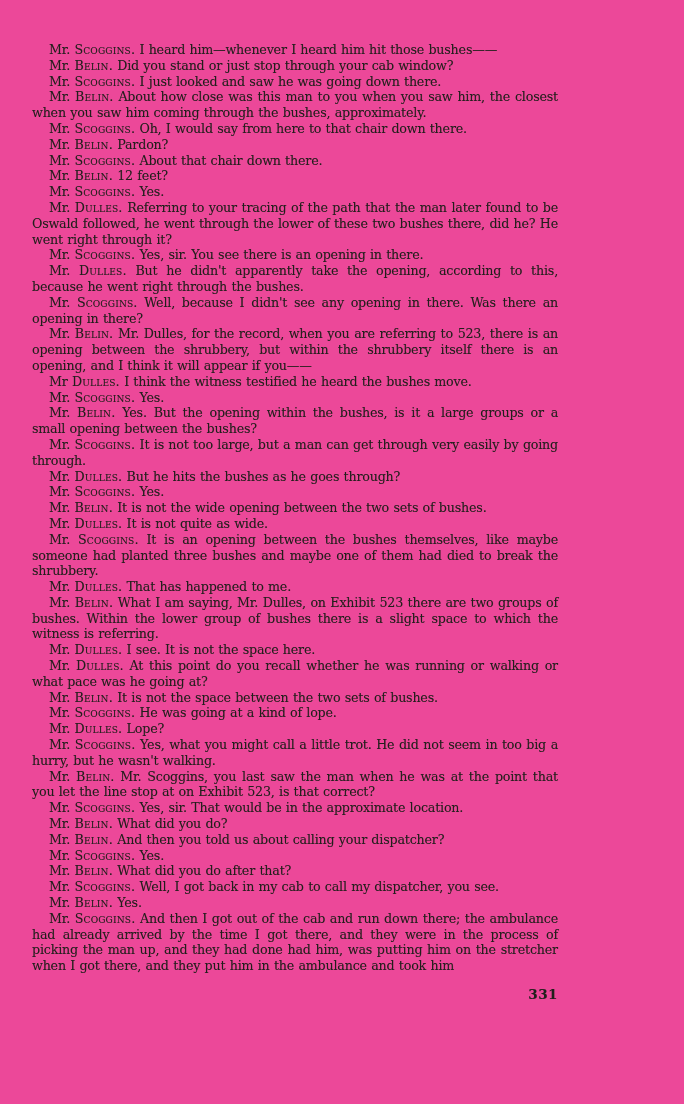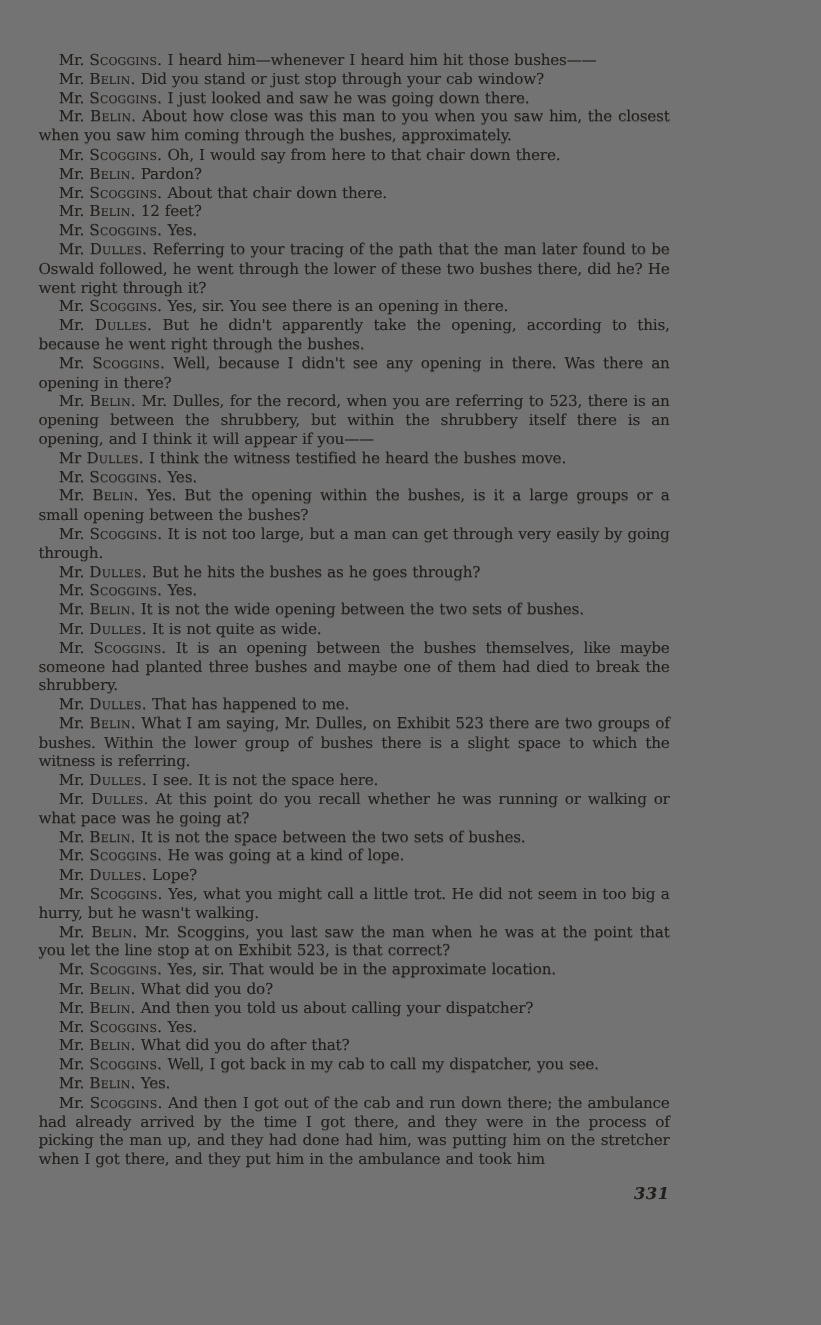--- a/index.html
+++ b/index.html
@@ -5,21 +5,21 @@
   html, body {
     margin: 0;
     padding: 0;
     background: #ffffff;
   }
   .page {
     position: relative;
     width: 684px;
     height: 1104px;
     box-sizing: border-box;
-    background: #737373;
+    background: #ec4899;
     padding: 42px 126px 0 32px;
     font-family: "DejaVu Serif", serif;
     font-size: 12.6px;
     line-height: 15.8px;
     color: #221f1c;
     text-shadow: 0.25px 0.25px 0 rgba(34,31,28,0.35);
     overflow: hidden;
   }
   .text-block {
     width: 526px;
@@ -38,21 +38,20 @@
   }
   .page-number-row {
     width: 526px;
     text-align: right;
     margin-top: 13px;
   }
   .page-number {
     font-weight: bold;
     font-size: 13.5px;
     letter-spacing: 0.5px;
-    font-style: italic;
   }
 </style>
 </head>
 <body>
 
 <div class="page">
   <div class="text-block" id="paragraphs">
   <p class="para"><span class="prefix">Mr.</span> <span class="speaker">Scoggins.</span> <span class="speech">I heard him—whenever I heard him hit those bushes——</span></p>
 
   <p class="para"><span class="prefix">Mr.</span> <span class="speaker">Belin.</span> <span class="speech">Did you stand or just stop through your cab window?</span></p>

